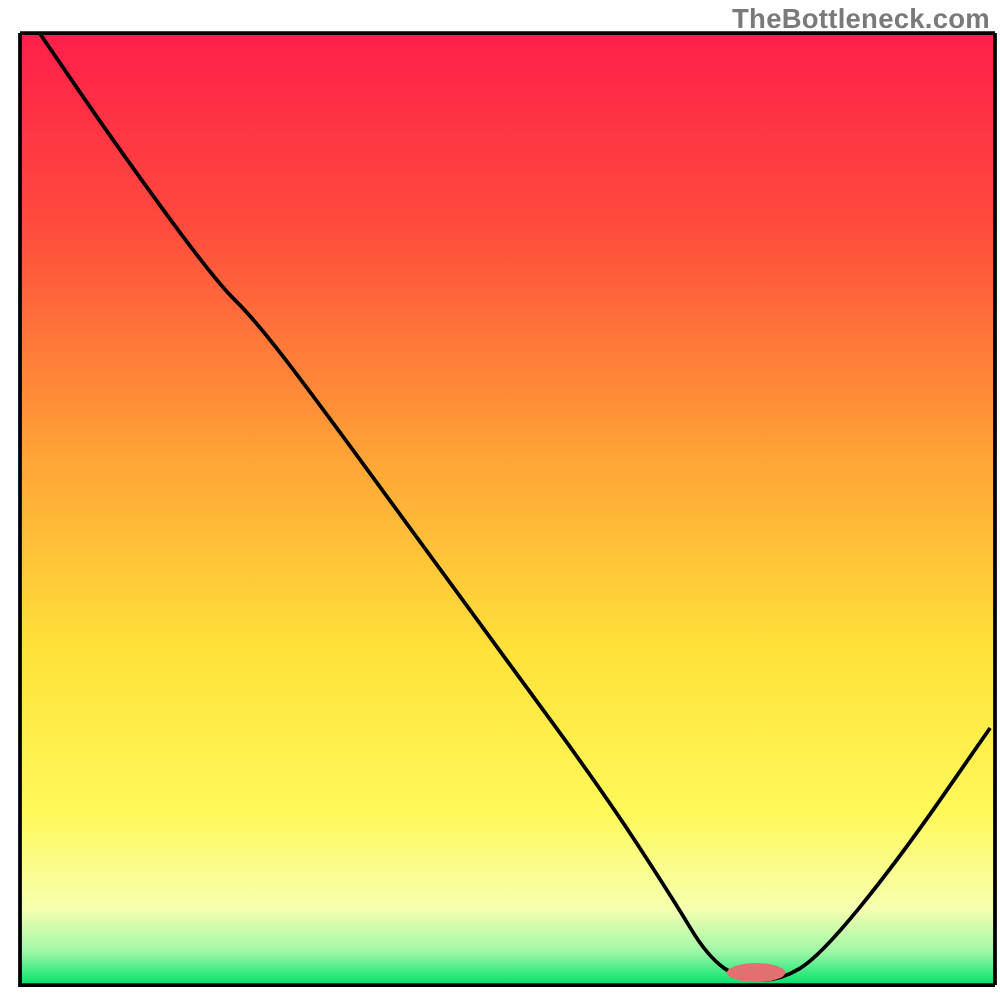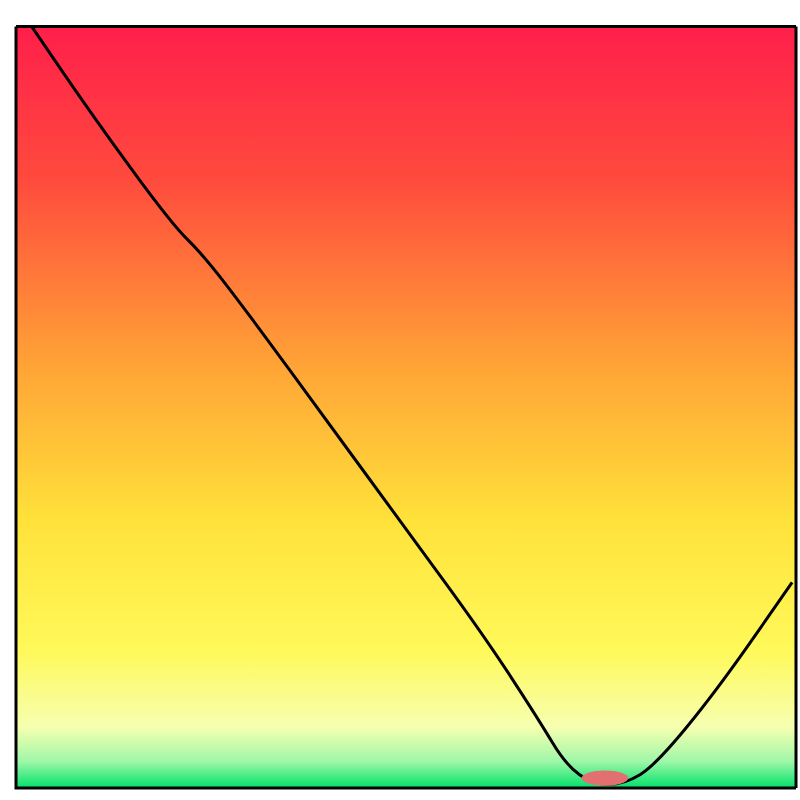--- a/index.html
+++ b/index.html
@@ -27,20 +27,21 @@
   svg {
     position: absolute;
     top: 0;
     left: 0;
   }
 </style>
 </head>
 <body>
 
 <div class="chart-wrap">
+  <div class="watermark">TheBottleneck.com</div>
 
   <svg id="chart-svg" width="800" height="800" viewBox="0 0 800 800">
     <defs>
       <linearGradient id="bg-grad" x1="0" y1="0" x2="0" y2="1">
           <stop offset="0%" stop-color="#ff1f4b"></stop>
           <stop offset="20%" stop-color="#ff4a3d"></stop>
           <stop offset="45%" stop-color="#ffa536"></stop>
           <stop offset="65%" stop-color="#ffe23a"></stop>
           <stop offset="82%" stop-color="#fff95a"></stop>
           <stop offset="92%" stop-color="#f6ffb0"></stop>

